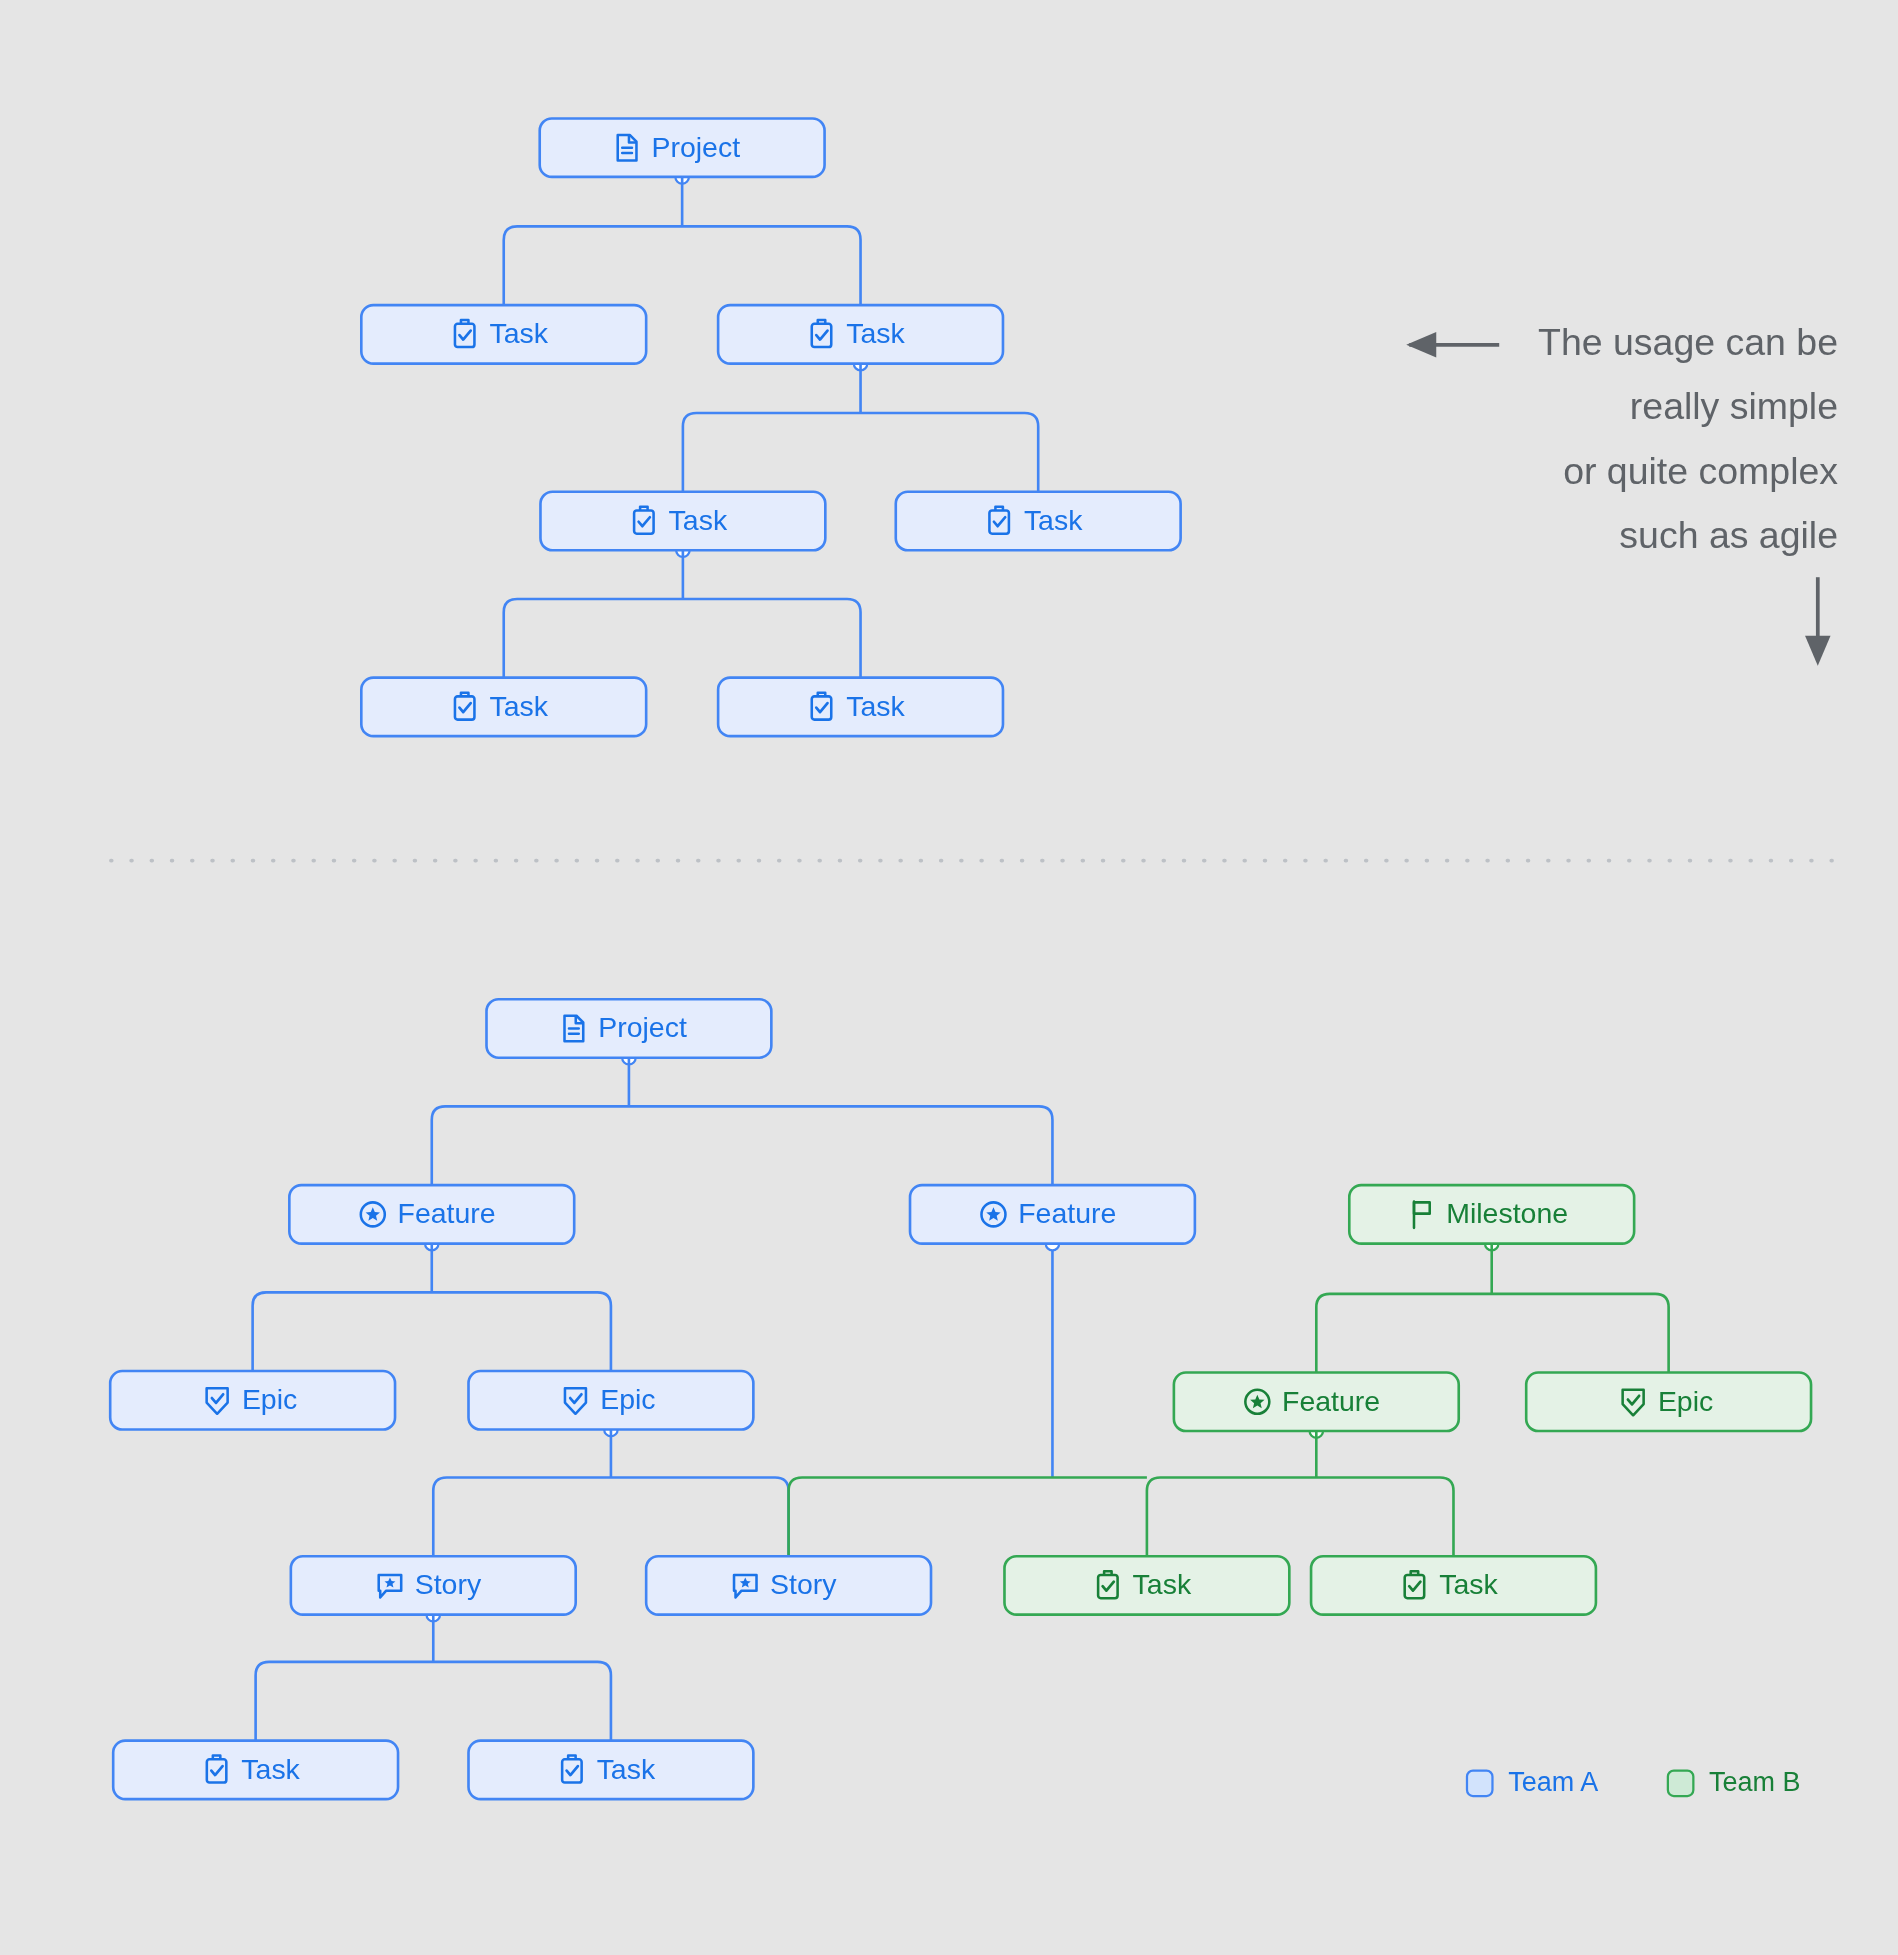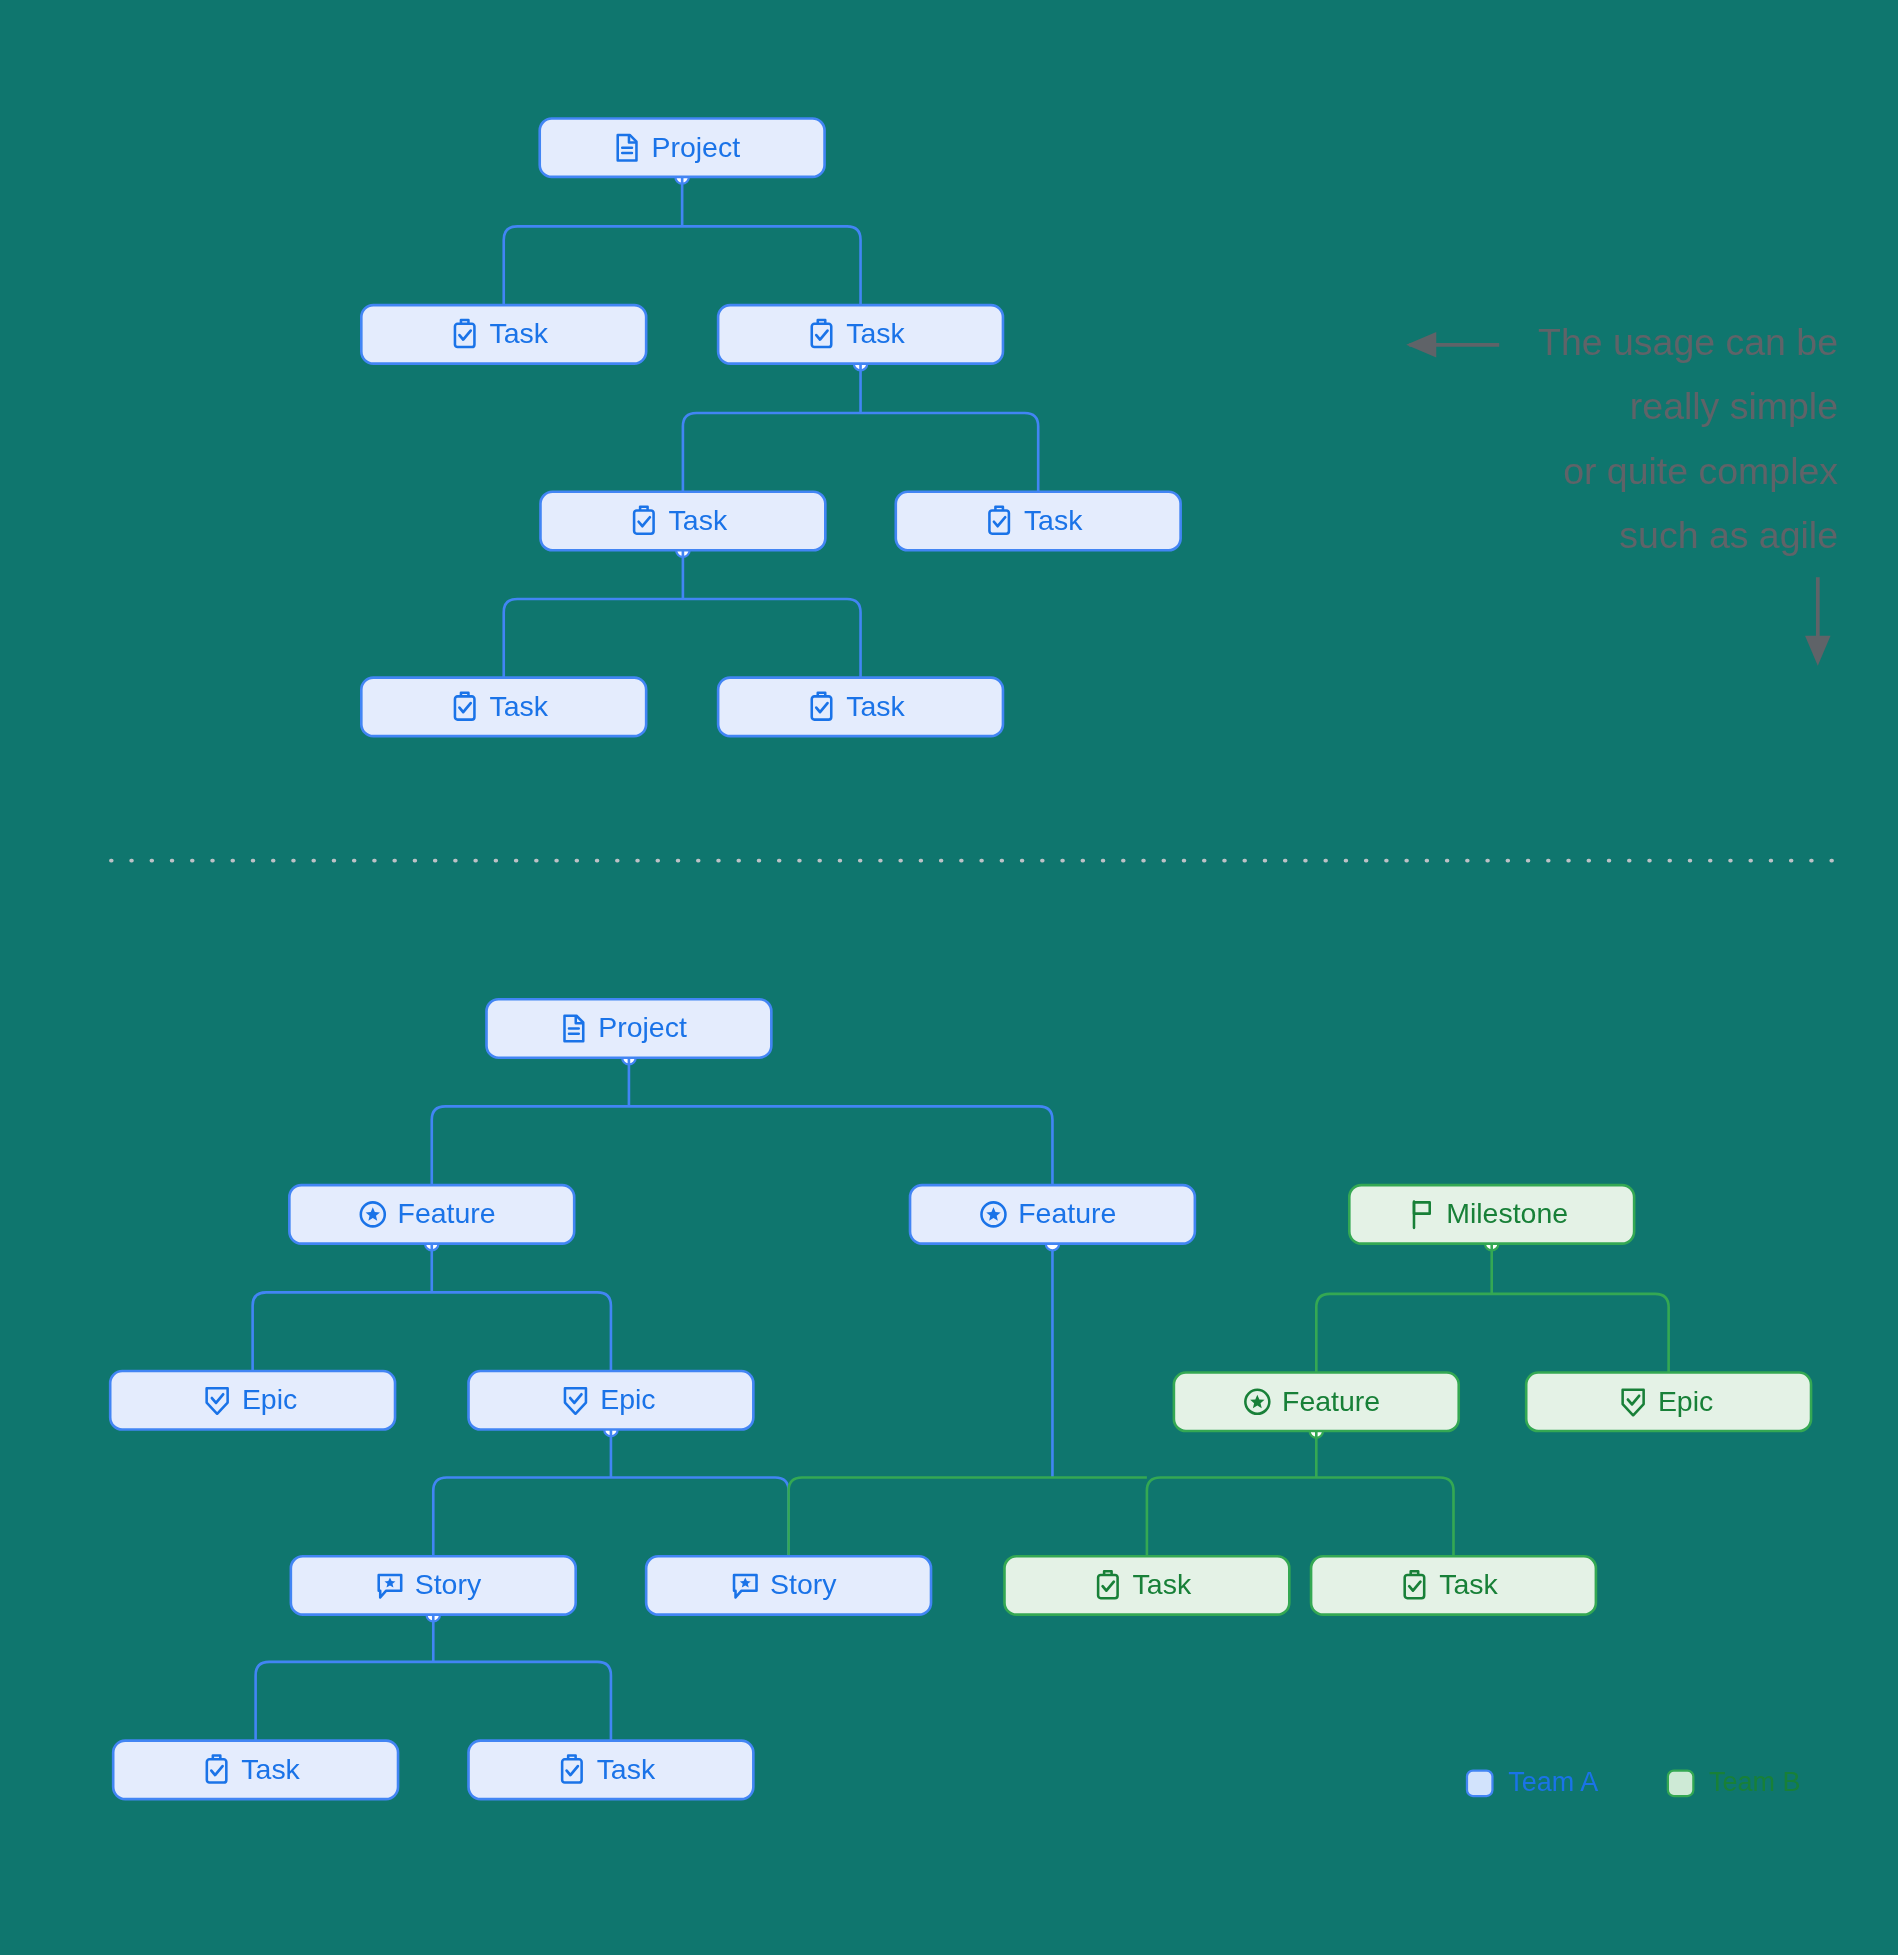--- a/index.html
+++ b/index.html
@@ -4,21 +4,21 @@
 <style>
   html, body {
     margin: 0;
     padding: 0;
     background: #ffffff;
   }
   #root {
     position: relative;
     width: 1898px;
     height: 1955px;
-    background: #0f766e;
+    background: #e5e5e5;
     font-family: "Liberation Sans", sans-serif;
     overflow: hidden;
   }
   svg.canvas {
     position: absolute;
     left: 0; top: 0;
     width: 1898px;
     height: 1955px;
   }
   .node-label {

